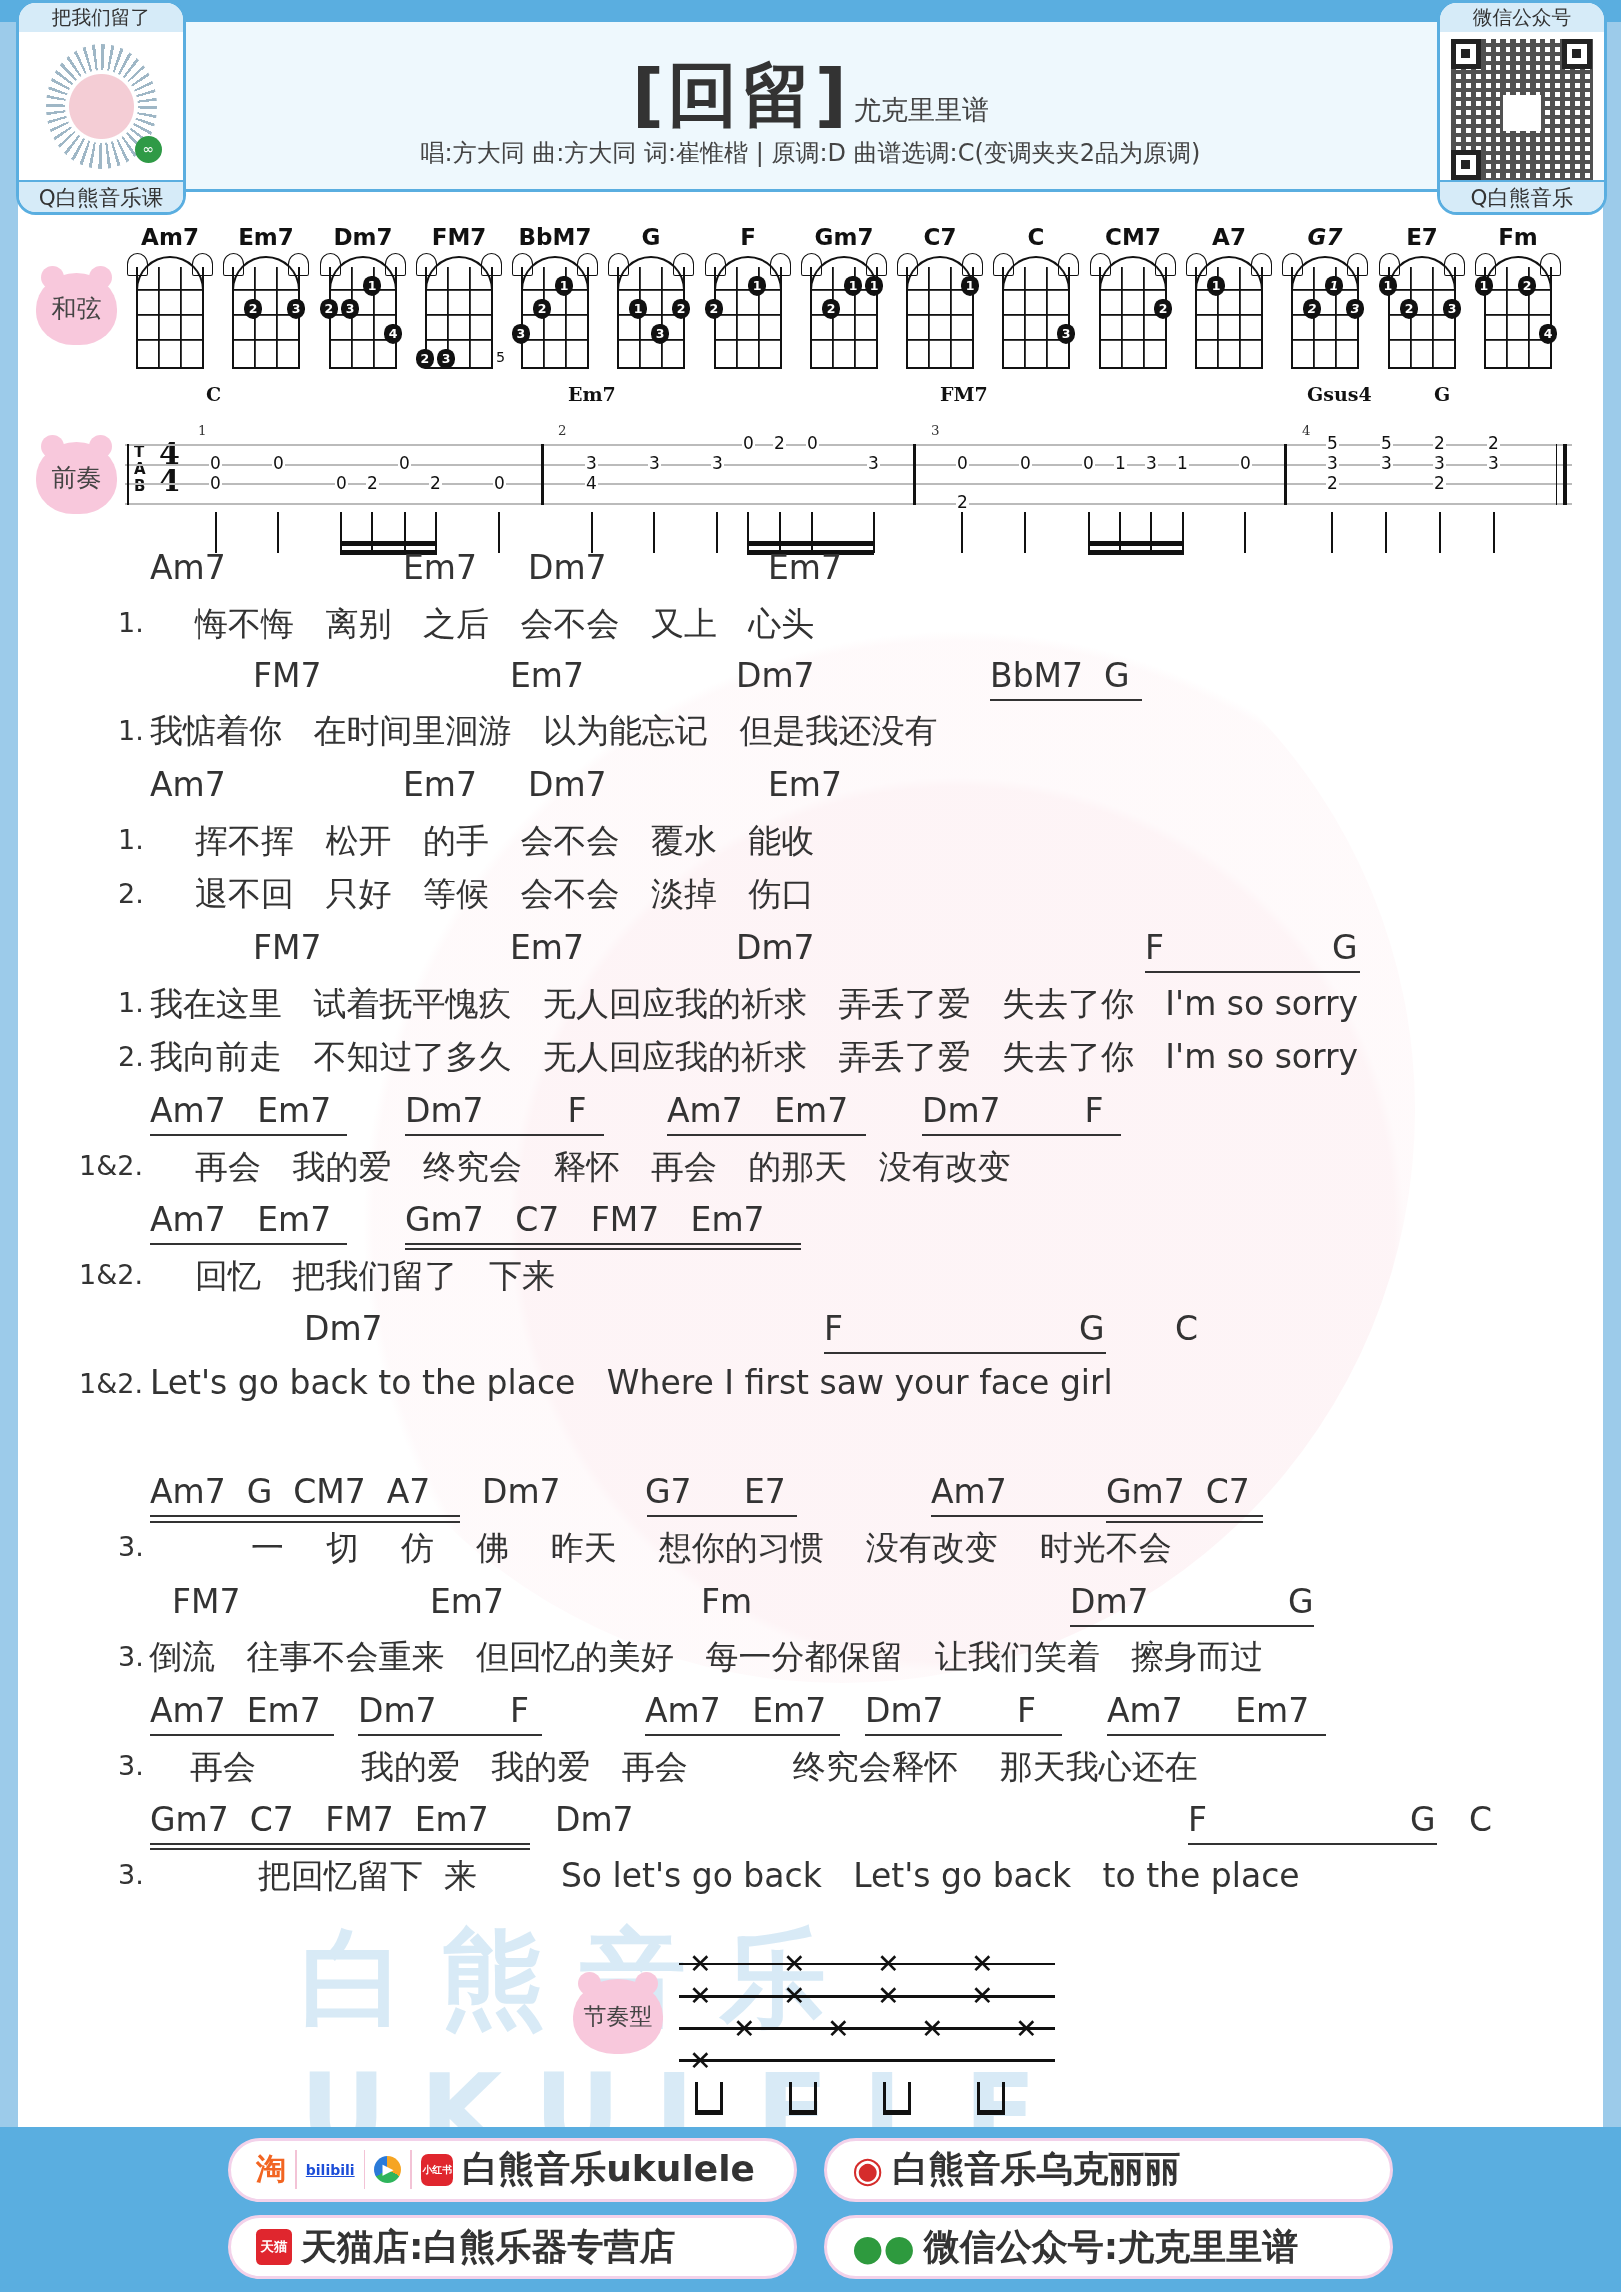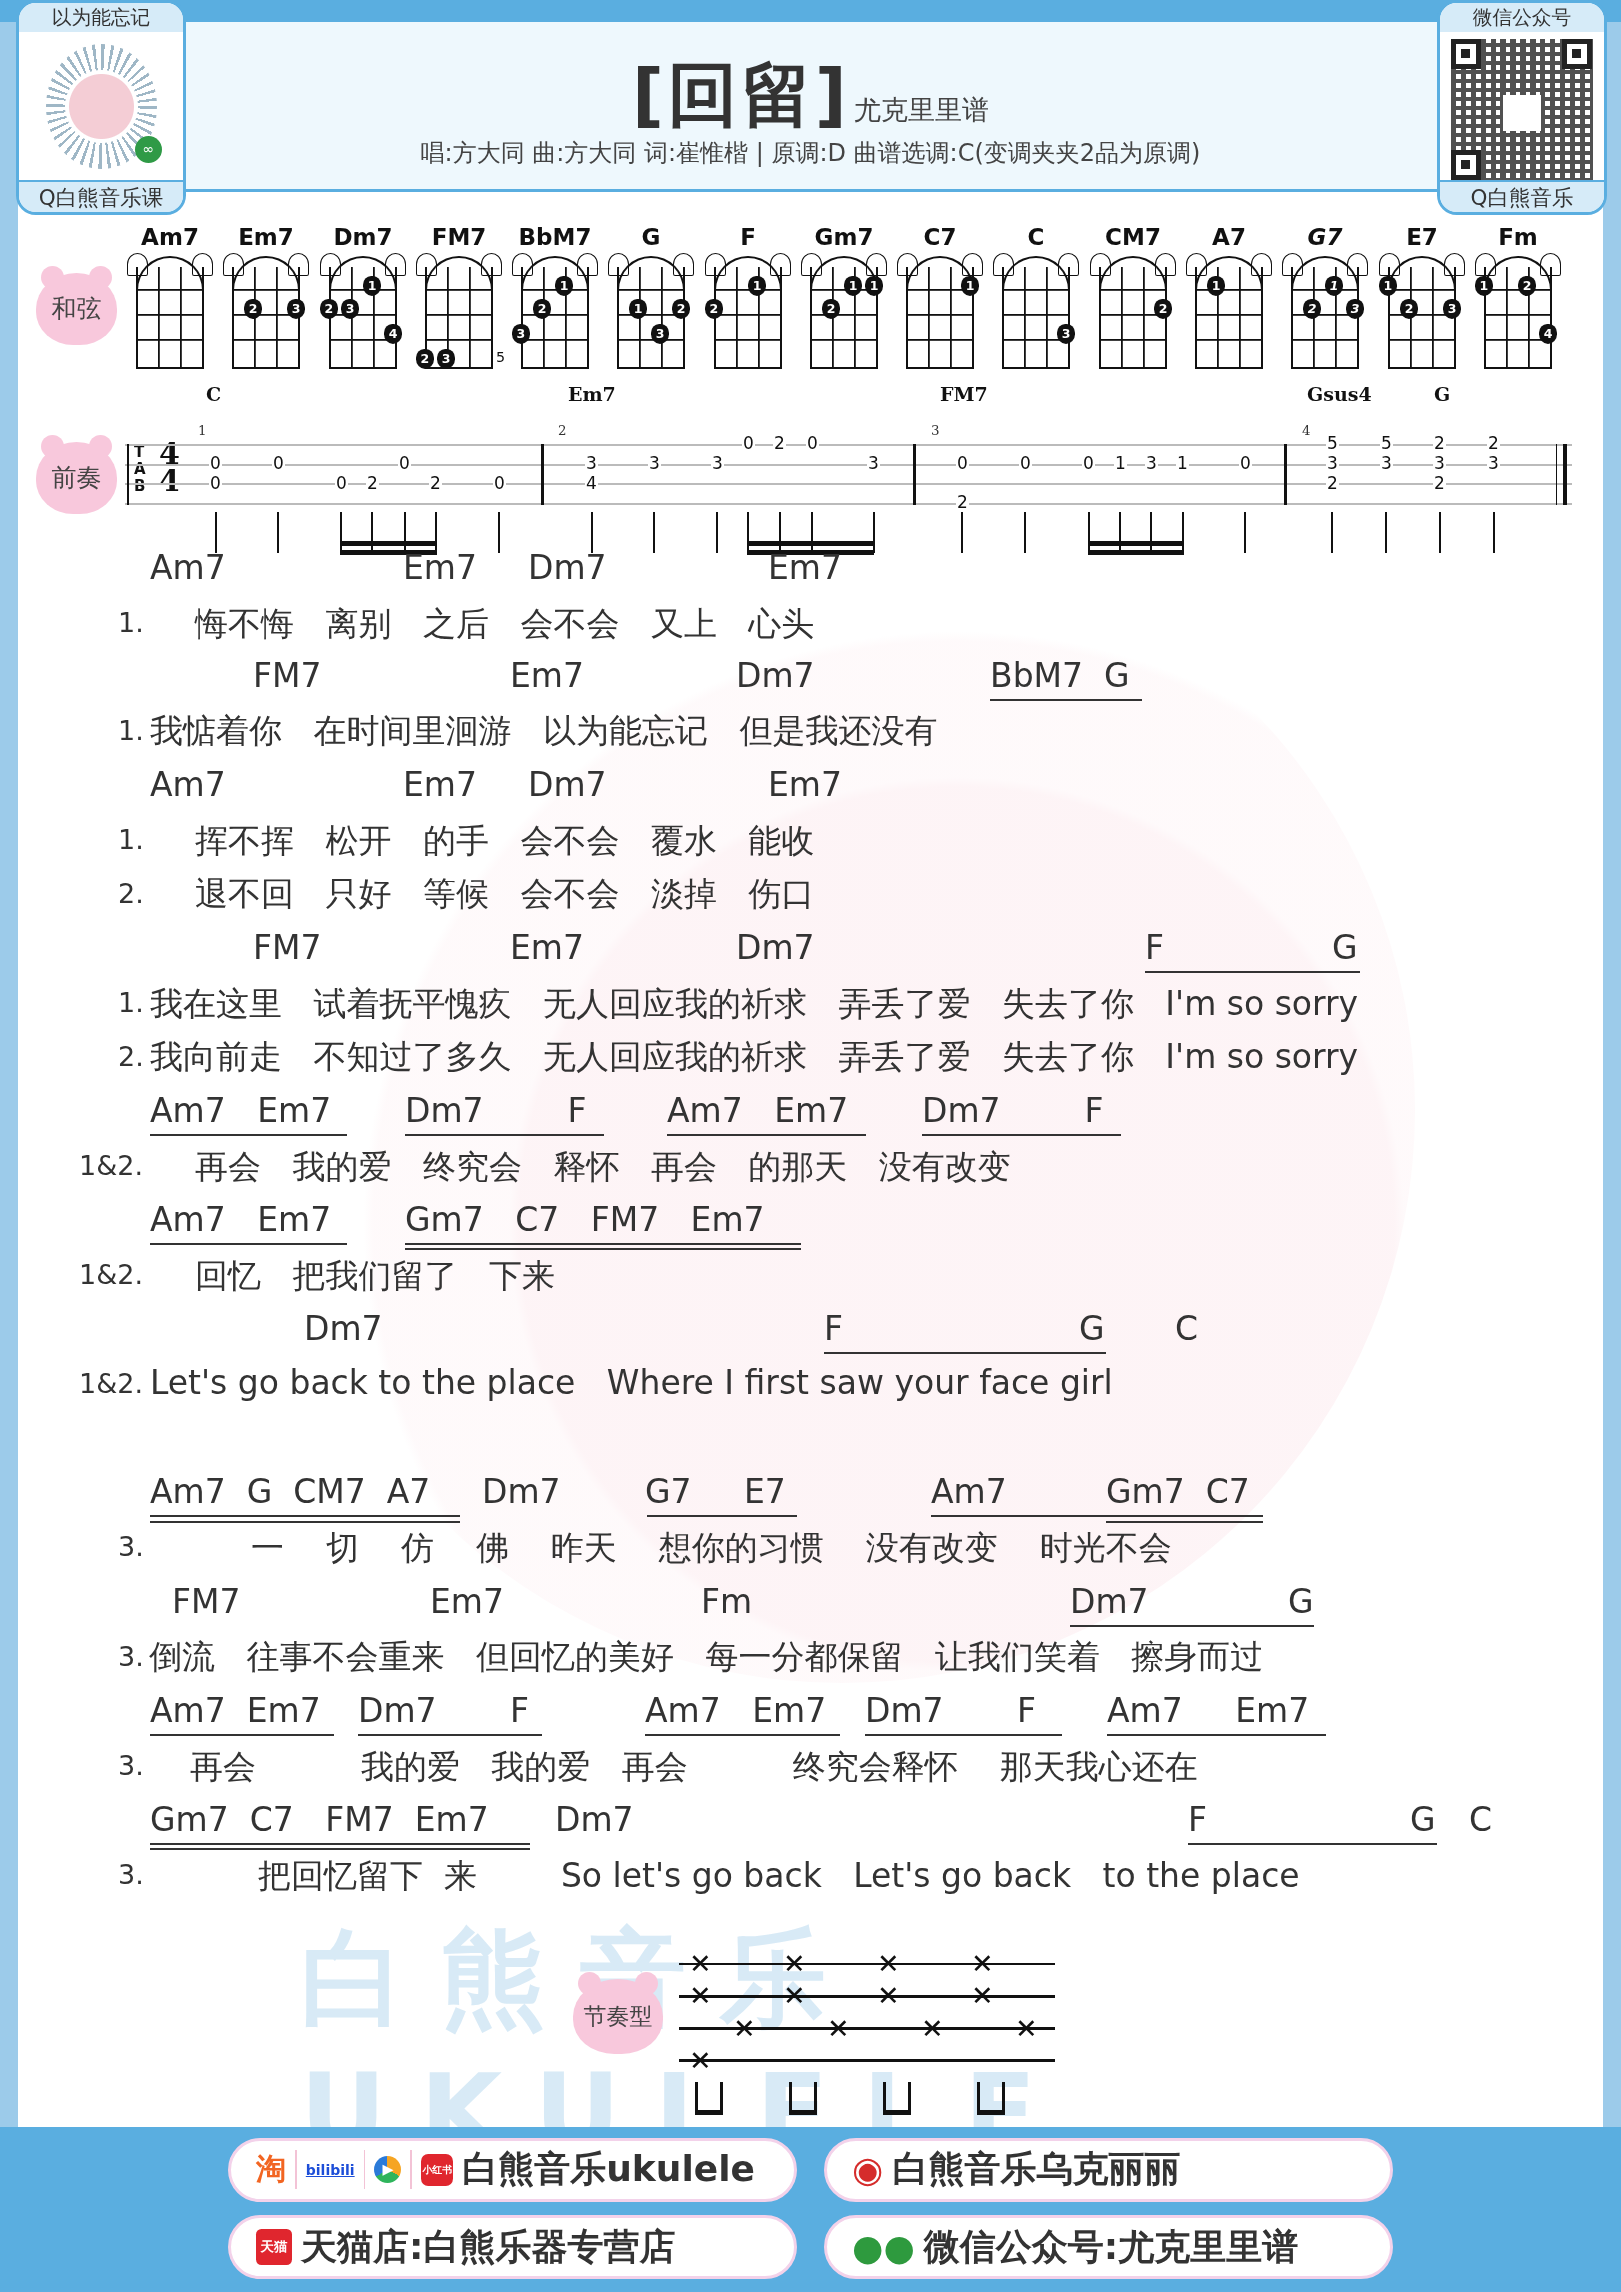--- a/index.html
+++ b/index.html
@@ -114,21 +114,21 @@
 <div class="header-band"></div>
 
 <div class="header">
   <div class="title-wrap">
     <span class="title-main">[回留]</span><span class="title-sub">尤克里里谱</span>
   </div>
   <div class="meta">唱:方大同 曲:方大同 词:崔惟楷 | 原调:D 曲谱选调:C(变调夹夹2品为原调)</div>
 </div>
 
 <div class="qr-box qr-left">
-  <div class="cap-top">以为能忘记</div>
+  <div class="cap-top">把我们留了</div>
   <div class="mini-code"></div>
   <div class="mini-badge">∞</div>
   <div class="cap-bot">Q白熊音乐课</div>
 </div>
 
 <div class="qr-box qr-right">
   <div class="cap-top">微信公众号</div>
   <div class="qr-grid"></div>
   <div class="qr-corner" style="left:10.7px;top:36px;"></div>
   <div class="qr-corner" style="left:122px;top:36px;"></div>

